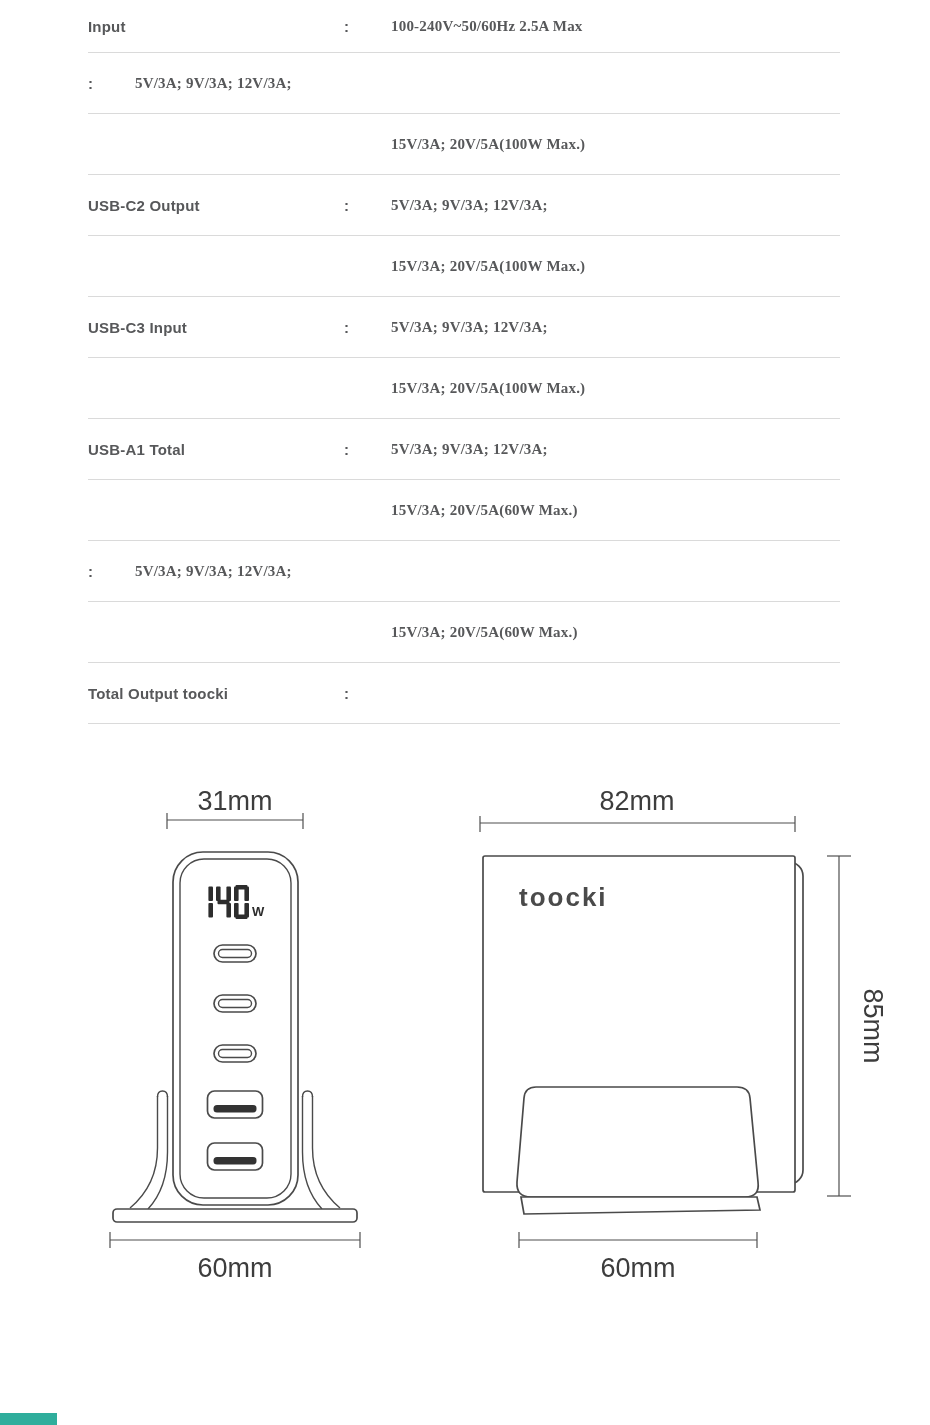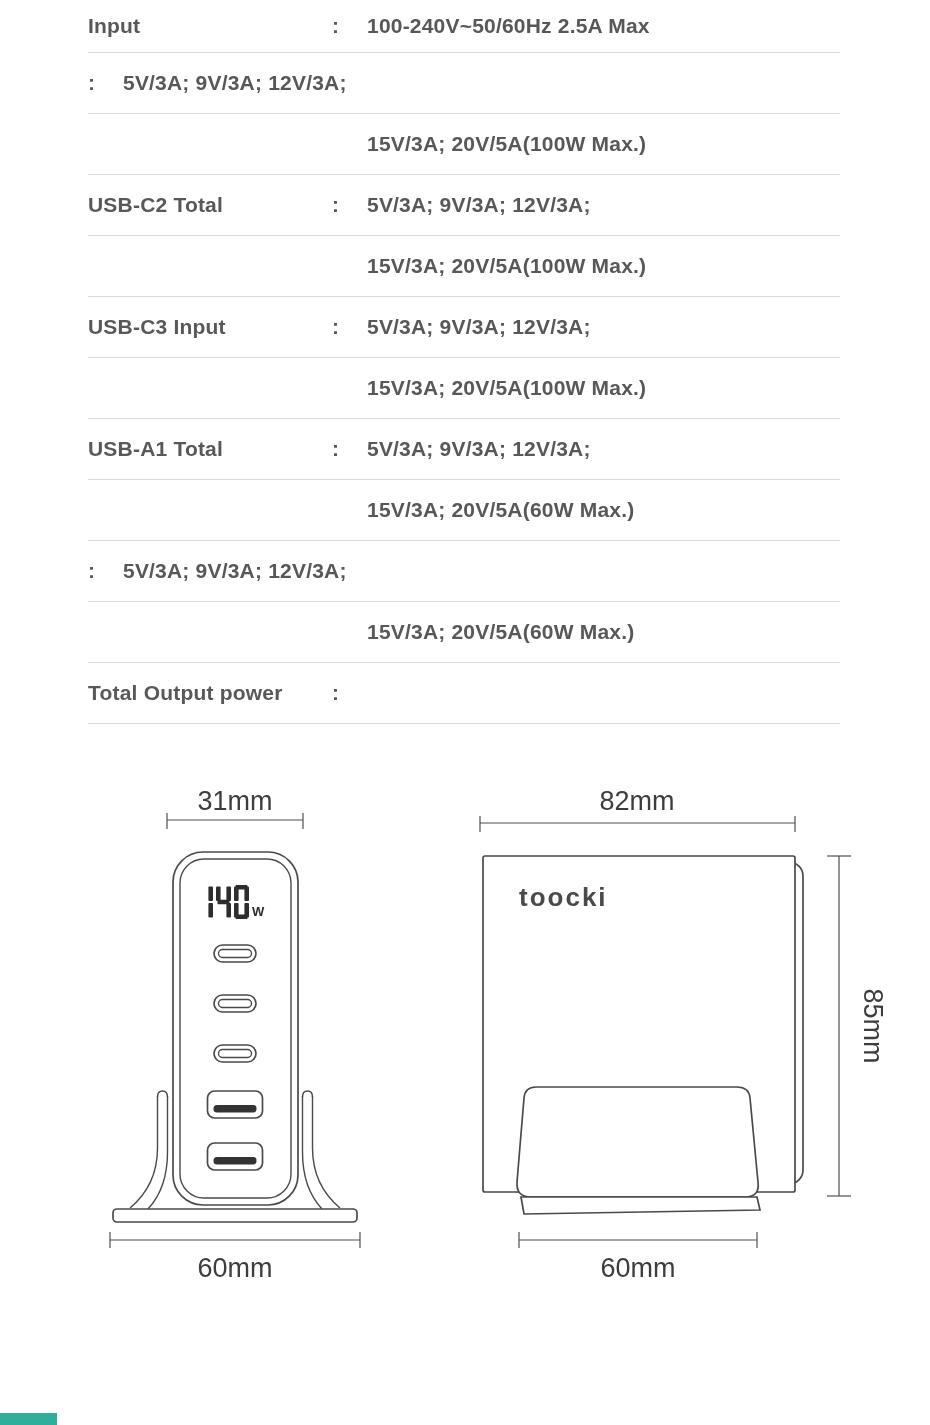--- a/index.html
+++ b/index.html
@@ -8,26 +8,26 @@
     font-family:"Liberation Sans",sans-serif;overflow:hidden;
     -webkit-font-smoothing:antialiased;
   }
   
   .spec-table{
     position:absolute;left:88px;top:0;width:752px;color:#57585a;
   }
   .spec-row{
     display:flex;align-items:center;height:60px;
     border-bottom:1px solid #dadada;
-    font-size:21px;font-weight:bold;letter-spacing:.2px;
+    font-size:15px;font-weight:bold;letter-spacing:.2px;gap:12px;
   }
   .spec-row.first{height:52px;}
   .spec-label{width:244px;flex:0 0 244px;}
   .spec-colon{width:35px;flex:0 0 35px;}
-  .spec-value{flex:1;}
+  .spec-value{flex:1;font-family:Liberation Serif, serif;}
   
   .drawings{position:absolute;left:0;top:770px;}
   .outline{fill:#ffffff;stroke:#4a4a4a;stroke-width:1.7;}
   .outline-thin{fill:none;stroke:#4a4a4a;stroke-width:1.4;}
   .dimline{stroke:#4f4f4f;stroke-width:1.2;fill:none;}
   .dim-text{font-size:27px;fill:#3d3d3d;}
   .seg{fill:#2d2d2d;}
   .port-bar{fill:#333333;stroke:none;}
   .logo-text{font-size:26px;font-weight:bold;letter-spacing:2px;fill:#4a4a4a;}
   .seg-unit{font-size:13px;font-weight:bold;fill:#2d2d2d;}
@@ -46,21 +46,21 @@
     <div class="spec-row">
       <span class="spec-colon">:</span>
       <span class="spec-value">5V/3A; 9V/3A; 12V/3A;</span>
     </div>
     <div class="spec-row">
       <span class="spec-label"></span>
       <span class="spec-colon"></span>
       <span class="spec-value">15V/3A; 20V/5A(100W Max.)</span>
     </div>
     <div class="spec-row">
-      <span class="spec-label">USB-C2 Total</span>
+      <span class="spec-label">USB-C2 Output</span>
       <span class="spec-colon">:</span>
       <span class="spec-value">5V/3A; 9V/3A; 12V/3A;</span>
     </div>
     <div class="spec-row">
       <span class="spec-label"></span>
       <span class="spec-colon"></span>
       <span class="spec-value">15V/3A; 20V/5A(100W Max.)</span>
     </div>
     <div class="spec-row">
       <span class="spec-label">USB-C3 Input</span>
@@ -85,21 +85,21 @@
     <div class="spec-row">
       <span class="spec-colon">:</span>
       <span class="spec-value">5V/3A; 9V/3A; 12V/3A;</span>
     </div>
     <div class="spec-row">
       <span class="spec-label"></span>
       <span class="spec-colon"></span>
       <span class="spec-value">15V/3A; 20V/5A(60W Max.)</span>
     </div>
     <div class="spec-row">
-      <span class="spec-label">Total Output power</span>
+      <span class="spec-label">Total Output toocki</span>
       <span class="spec-colon">:</span>
     </div>
   </div>
 
 <svg class="drawings" width="930" height="540" viewBox="0 770 930 540">
 
   <g>
 
     <g>
       <line class="dimline" x1="167" y1="820" x2="303" y2="820"></line>

